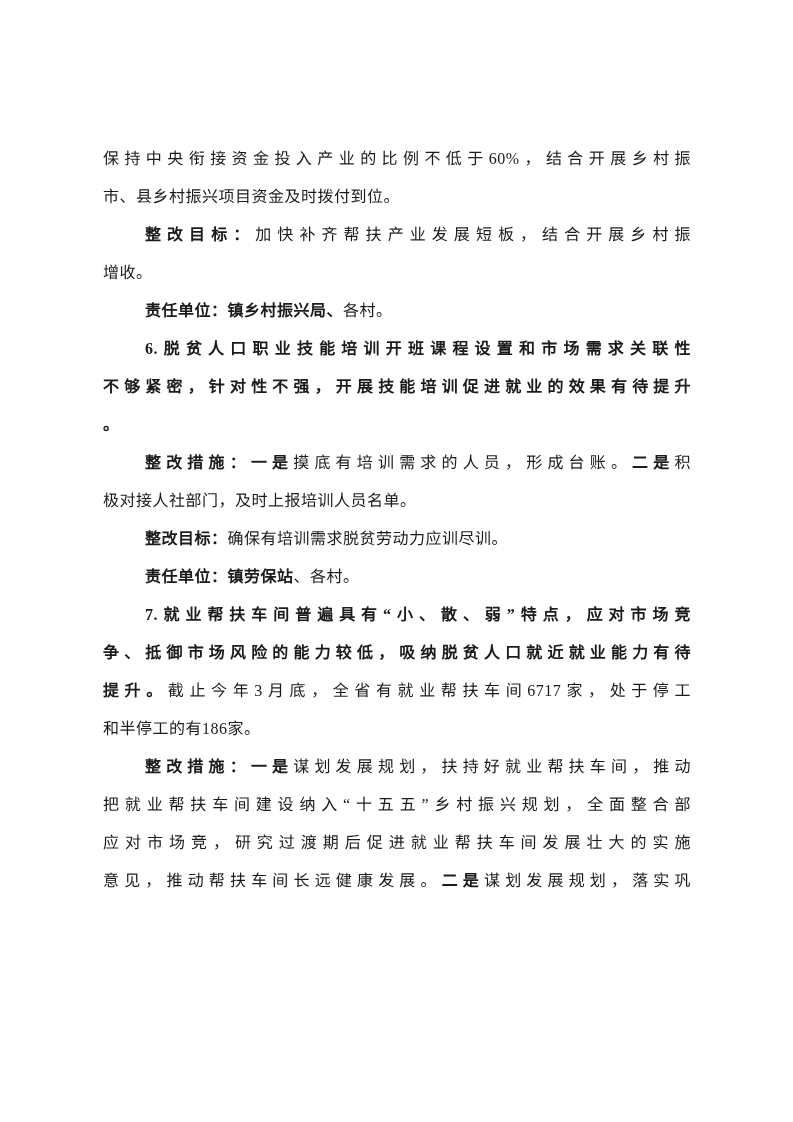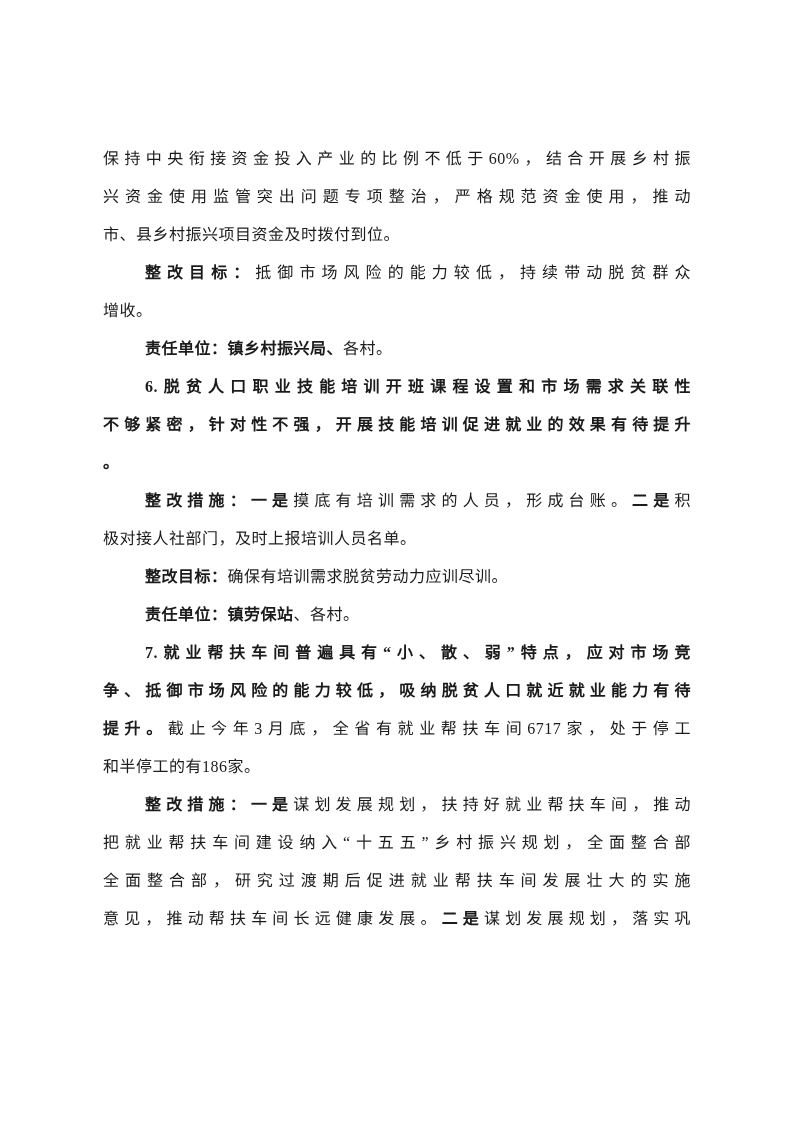--- a/index.html
+++ b/index.html
@@ -44,34 +44,33 @@
   }
   .seg { font-weight: normal; }
   .seg.b { font-weight: bold; }
 </style>
 </head>
 <body>
 
 <div class="page">
   <div class="doc">
       <div class="line j"><span class="seg">保持中央衔接资金投入产业的比例不低于60%，结合开展乡村振</span></div>
-      <div class="line j"><span class="seg">兴资金使用监管突出问题专项整治，严格规范资金使用，推动</span></div>
       <div class="line"><span class="seg">市、县乡村振兴项目资金及时拨付到位。</span></div>
-      <div class="line j ind"><span class="seg b">整改目标：</span><span class="seg">抵御市场风险的能力较低，持续带动脱贫群众</span></div>
+      <div class="line j ind"><span class="seg b">整改目标：</span><span class="seg">加快补齐帮扶产业发展短板，结合开展乡村振</span></div>
       <div class="line"><span class="seg">增收。</span></div>
       <div class="line ind"><span class="seg b">责任单位：镇乡村振兴局、</span><span class="seg">各村。</span></div>
       <div class="line j ind"><span class="seg b">6.脱贫人口职业技能培训开班课程设置和市场需求关联性</span></div>
       <div class="line j"><span class="seg b">不够紧密，针对性不强，开展技能培训促进就业的效果有待提升</span></div>
       <div class="line"><span class="seg b">。</span></div>
       <div class="line j ind"><span class="seg b">整改措施：一是</span><span class="seg">摸底有培训需求的人员，形成台账。</span><span class="seg b">二是</span><span class="seg">积</span></div>
       <div class="line"><span class="seg">极对接人社部门，及时上报培训人员名单。</span></div>
       <div class="line ind"><span class="seg b">整改目标：</span><span class="seg">确保有培训需求脱贫劳动力应训尽训。</span></div>
       <div class="line ind"><span class="seg b">责任单位：镇劳保站</span><span class="seg">、各村。</span></div>
       <div class="line j ind"><span class="seg b">7.就业帮扶车间普遍具有“小、散、弱”特点，应对市场竞</span></div>
       <div class="line j"><span class="seg b">争、抵御市场风险的能力较低，吸纳脱贫人口就近就业能力有待</span></div>
       <div class="line j"><span class="seg b">提升。</span><span class="seg">截止今年3月底，全省有就业帮扶车间6717家，处于停工</span></div>
       <div class="line"><span class="seg">和半停工的有186家。</span></div>
       <div class="line j ind"><span class="seg b">整改措施：一是</span><span class="seg">谋划发展规划，扶持好就业帮扶车间，推动</span></div>
       <div class="line j"><span class="seg">把就业帮扶车间建设纳入“十五五”乡村振兴规划，全面整合部</span></div>
-      <div class="line j"><span class="seg">全面整合部，研究过渡期后促进就业帮扶车间发展壮大的实施</span></div>
+      <div class="line j"><span class="seg">应对市场竞，研究过渡期后促进就业帮扶车间发展壮大的实施</span></div>
       <div class="line j"><span class="seg">意见，推动帮扶车间长远健康发展。</span><span class="seg b">二是</span><span class="seg">谋划发展规划，落实巩</span></div>
     </div>
 </div>
 
 </body></html>

